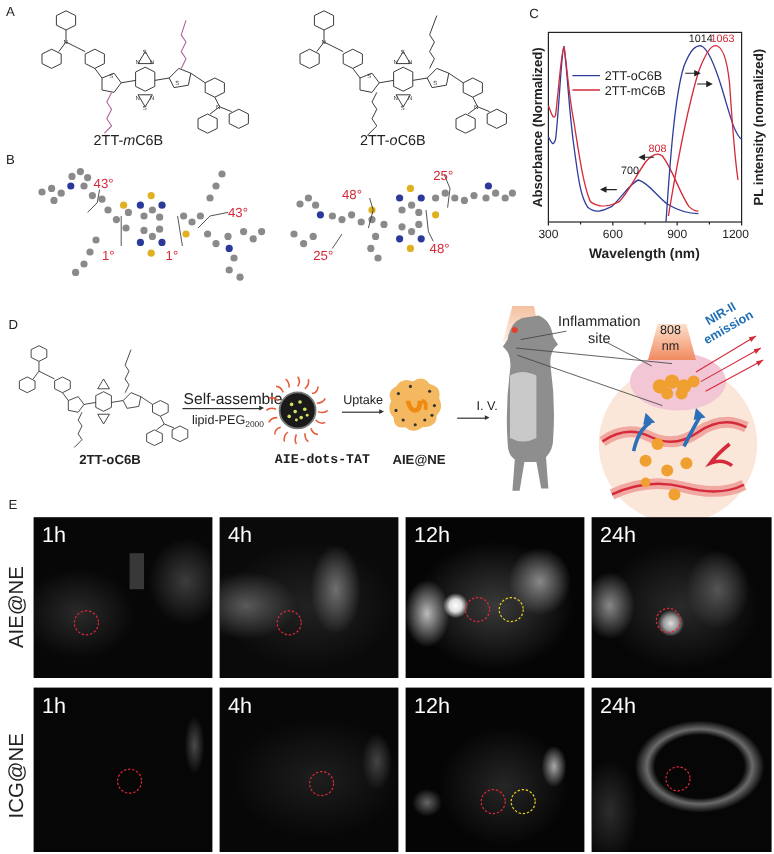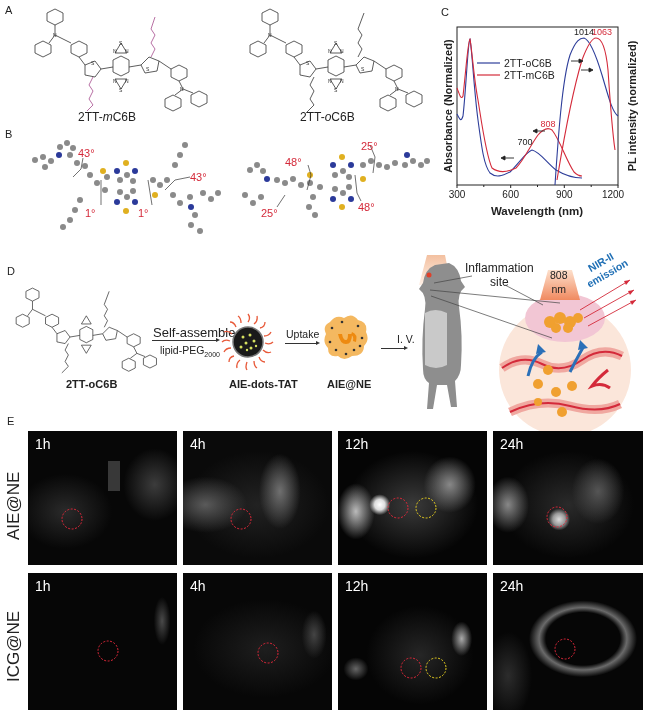--- a/index.html
+++ b/index.html
@@ -3,21 +3,21 @@
 <meta charset="utf-8">
 <style>
   html,body{margin:0;padding:0;background:#fff;}
   body{width:645px;height:712px;position:relative;overflow:hidden;font-family:"Liberation Sans",sans-serif;color:#222;}
   .abs{position:absolute;}
   .plabel{font-size:11px;color:#222;}
   .mol-name{font-size:12px;color:#222;}
   .angle{font-size:11px;fill:#d42a3a;}
   svg text{font-family:"Liberation Sans",sans-serif;}
   .img-panel{position:absolute;background:#060606;overflow:hidden;}
-  .img-panel .time{position:absolute;left:7px;top:5px;color:#fff;font-size:14px;}
+  .img-panel .time{position:absolute;left:7px;top:5px;color:#fff;font-size:18px;}
   .row-label{position:absolute;font-size:17px;color:#222;transform:rotate(-90deg);transform-origin:left top;white-space:nowrap;}
   .scalebar{position:absolute;color:#fff;font-size:12px;text-align:right;margin-top:32px;}
   .scalebar .bar{height:3px;background:#fff;margin-top:1px;}
 </style>
 </head>
 <body>
 
 <div class="abs plabel" style="left:5px;top:4px;">A</div>
 
 <svg class="abs" style="left:25px;top:5px;" width="190" height="112" viewBox="0 0 190 112">
@@ -355,21 +355,21 @@
     <circle cx="24" cy="27" r="1.5"></circle>
       <circle cx="31" cy="25" r="1.5"></circle>
       <circle cx="35" cy="31" r="1.5"></circle>
       <circle cx="27" cy="33" r="1.5"></circle>
     <circle cx="22" cy="37" r="1.5"></circle>
       <circle cx="32" cy="38" r="1.5"></circle>
       <circle cx="37" cy="36" r="1.2"></circle>
       <circle cx="28" cy="40" r="1.2"></circle>
   </g>
 </svg>
-<div class="abs" style="left:229px;top:378px;font-size:11px;font-weight:bold;">AIE-dots-TAT</div>
+<div class="abs" style="left:229px;top:378px;font-size:11px;font-weight:bold;font-family:Liberation Mono, monospace;">AIE-dots-TAT</div>
 
 <div class="abs" style="left:286px;top:328px;font-size:10.5px;">Uptake</div>
 <div class="abs" style="left:285px;top:343px;width:33px;height:1px;background:#333;"></div>
 <div class="abs" style="left:316px;top:341px;width:0;height:0;border-left:4px solid #333;border-top:2.5px solid transparent;border-bottom:2.5px solid transparent;"></div>
 
 <svg class="abs" style="left:322px;top:312px;" width="46" height="50" viewBox="0 0 46 50">
   <path d="M8,10 q6,-8 14,-4 q8,-6 14,2 q10,2 8,12 q4,8 -2,14 q0,10 -12,10 q-8,6 -14,0 q-10,2 -10,-8 q-6,-6 -2,-14 q-4,-8 4,-12z" fill="#f4b860"></path>
   <path d="M16,22 q2,10 8,10 q6,0 6,-10 l-4,0 q0,6 -2,6 q-3,0 -4,-6z" fill="#ee8a10"></path>
   <path d="M30,20 q6,2 4,10 l-3,-1 q1,-5 -2,-6z" fill="#ee8a10"></path>
   <g fill="#333">

